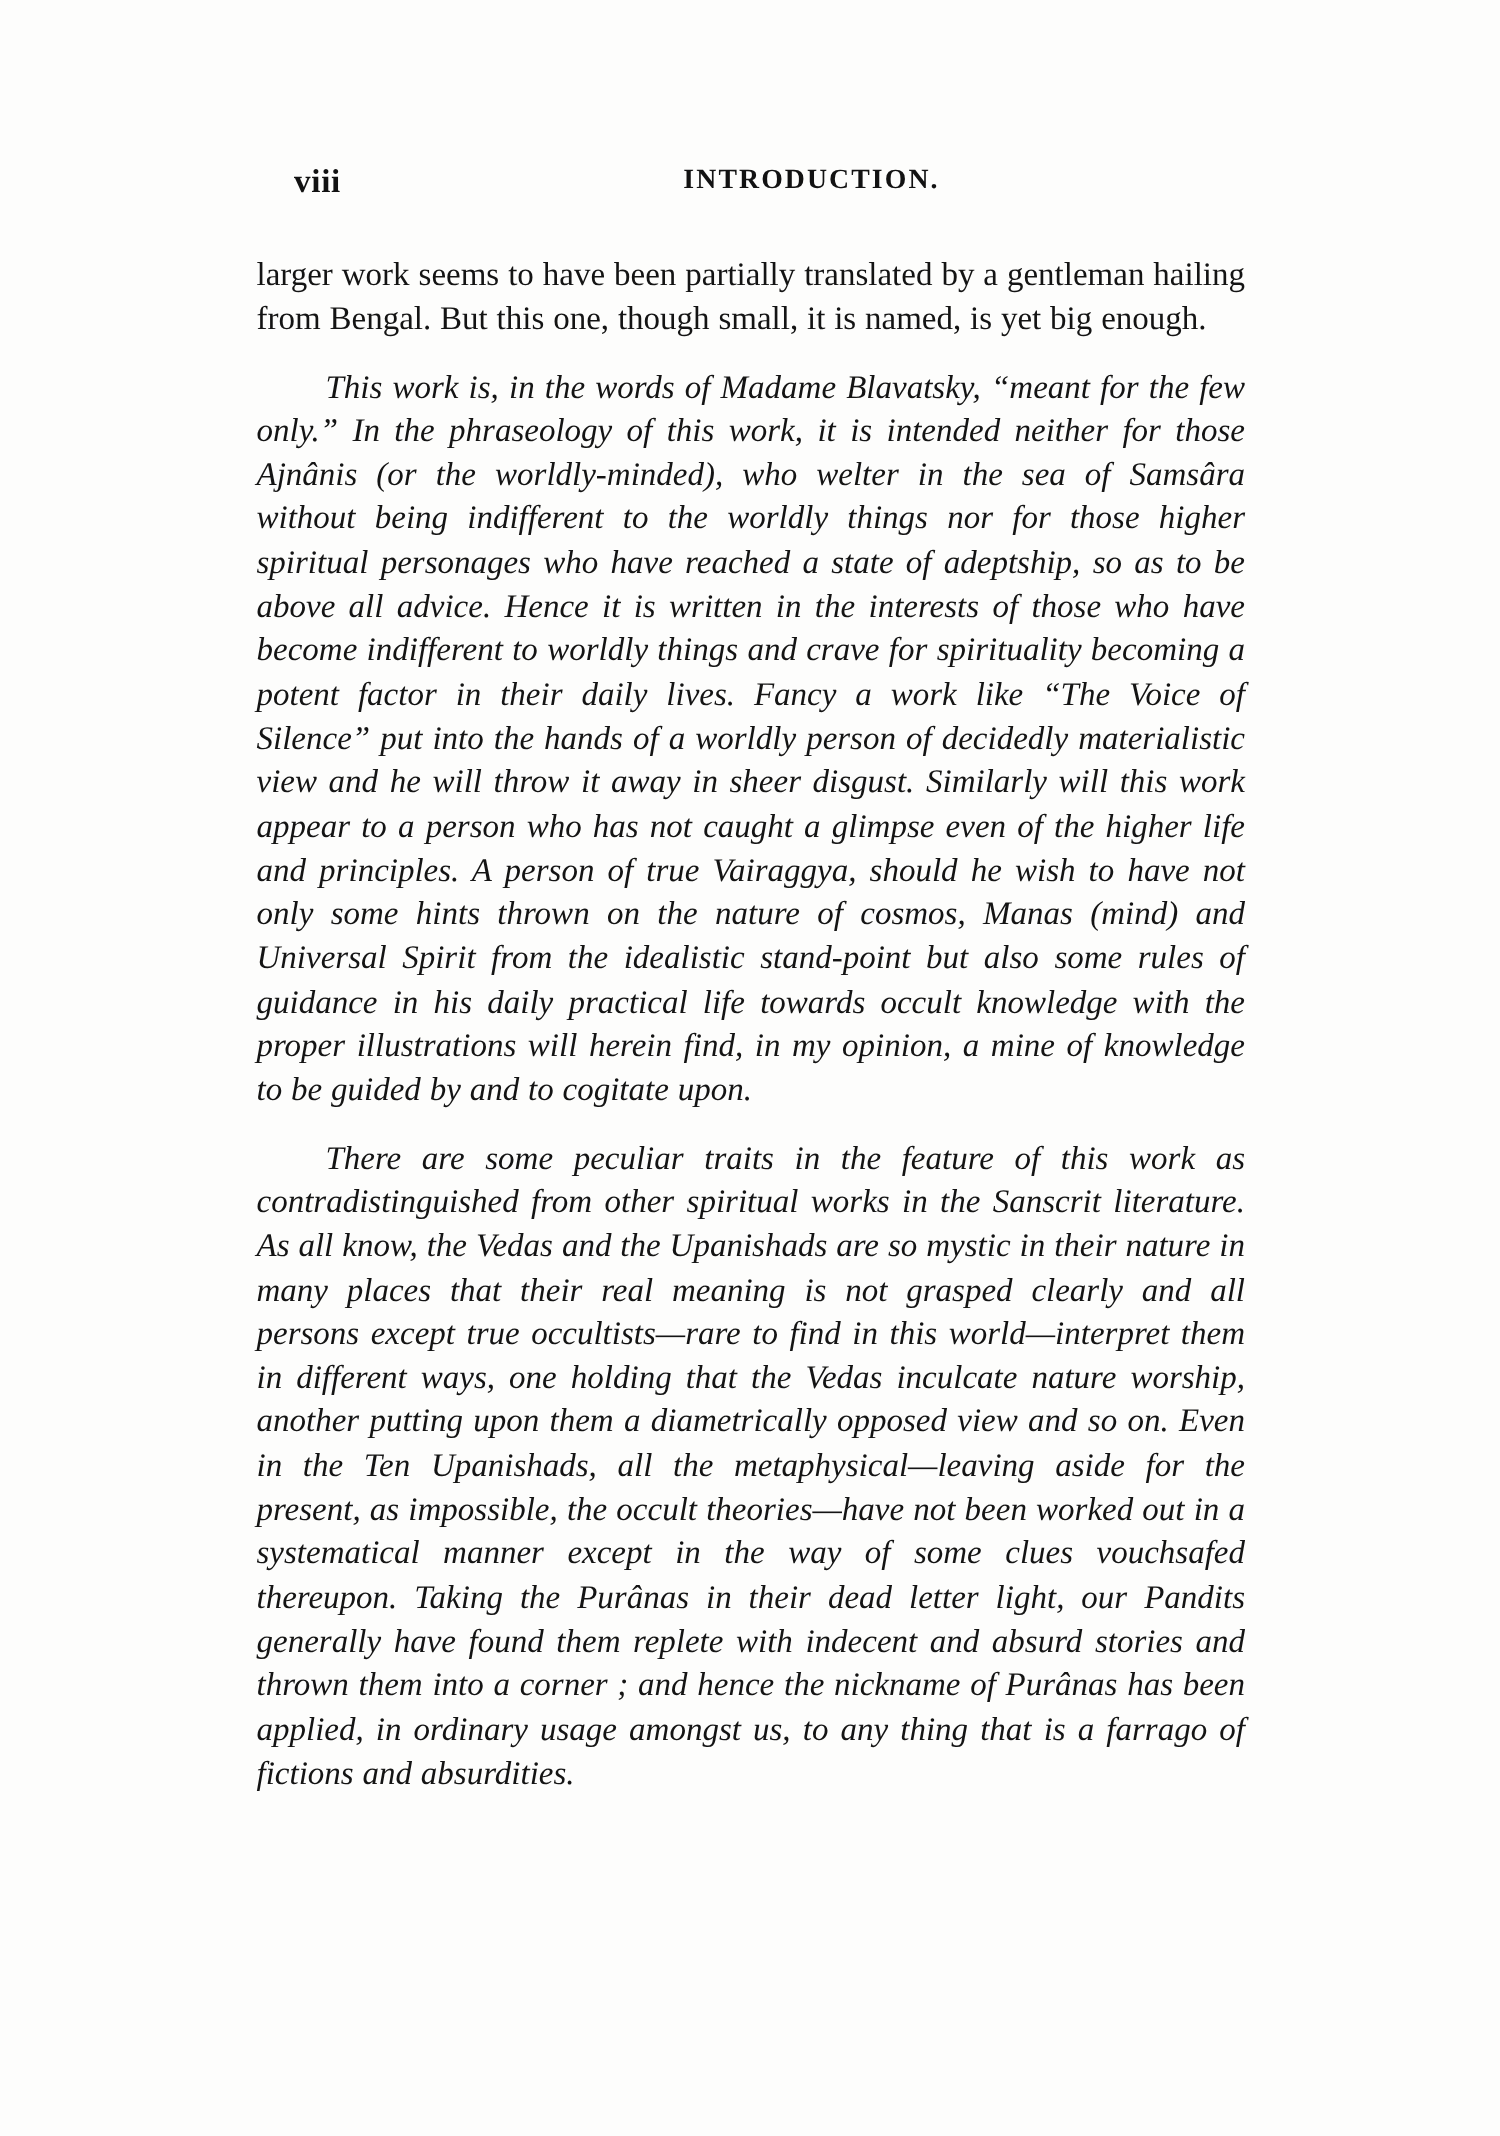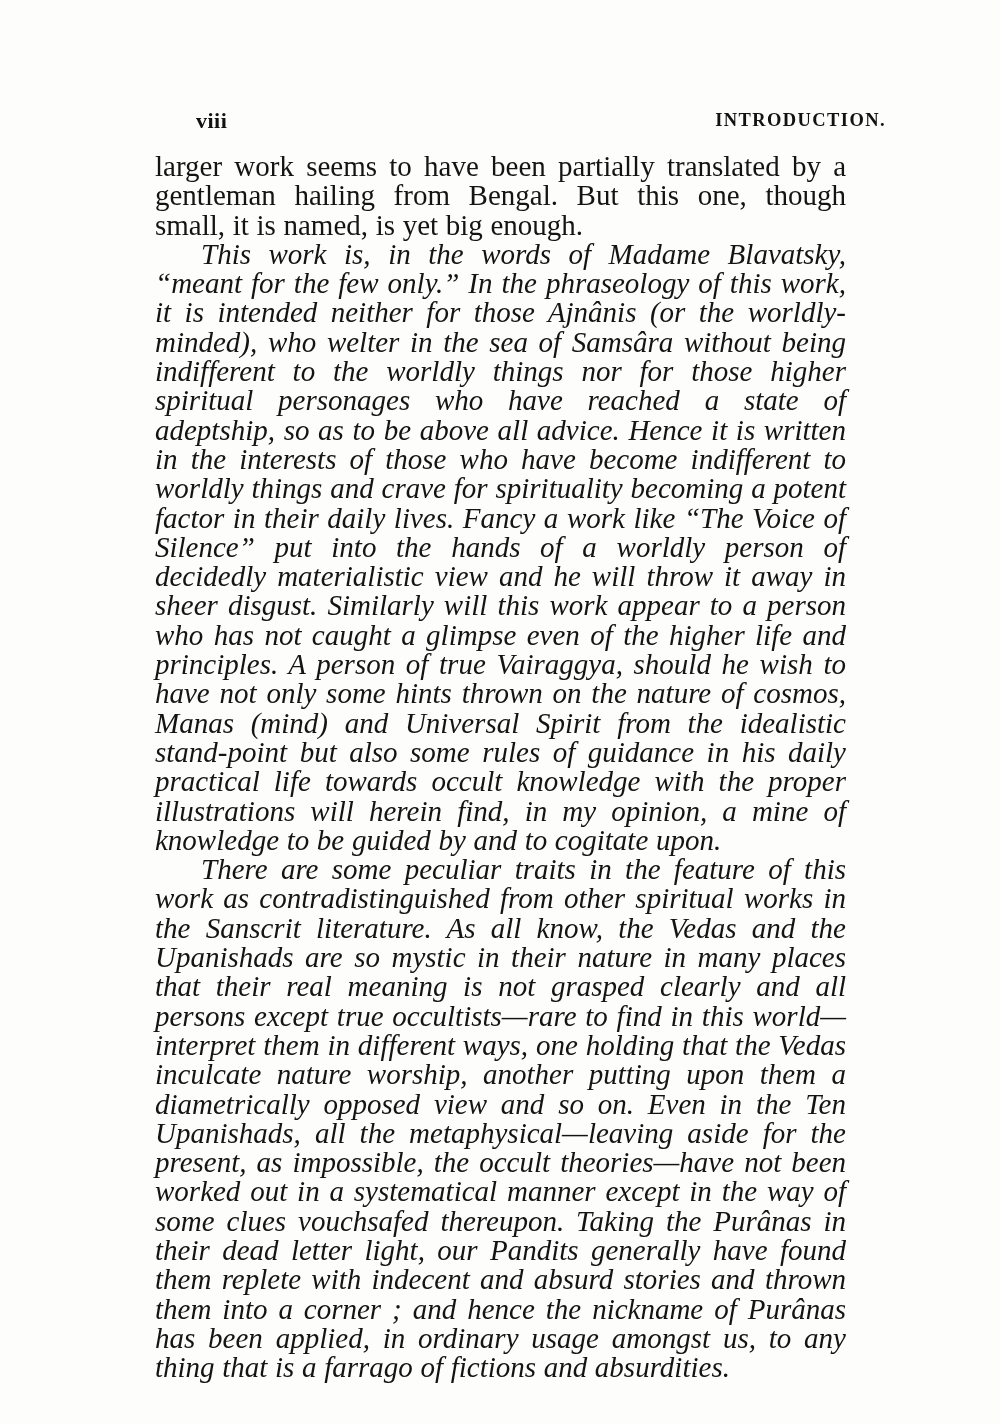--- a/index.html
+++ b/index.html
@@ -33,39 +33,39 @@
     font-size: 22px;
     letter-spacing: 0.5px;
     font-weight: 600;
     color: #121212;
   }
   .head-title {
     position: absolute;
     left: 0;
     top: 2px;
     width: 690px;
-    text-align: right;
+    text-align: center;
     font-size: 18.5px;
     font-weight: 700;
     letter-spacing: 1.4px;
     color: #121212;
   }
 
   
   .textblock {
     position: absolute;
     left: 155px;
     top: 152px;
     width: 691px;
   }
   p.para {
-    margin: 0;
+    margin: 16px;
     text-align: justify;
     text-justify: inter-word;
-    font-size: 29px;
+    font-size: 22px;
     line-height: 29.3px;
     color: #141414;
     hyphens: none;
     word-spacing: 0.4px;
   }
   p.para.indent {
     text-indent: 46px;
     font-style: italic;
   }
   

